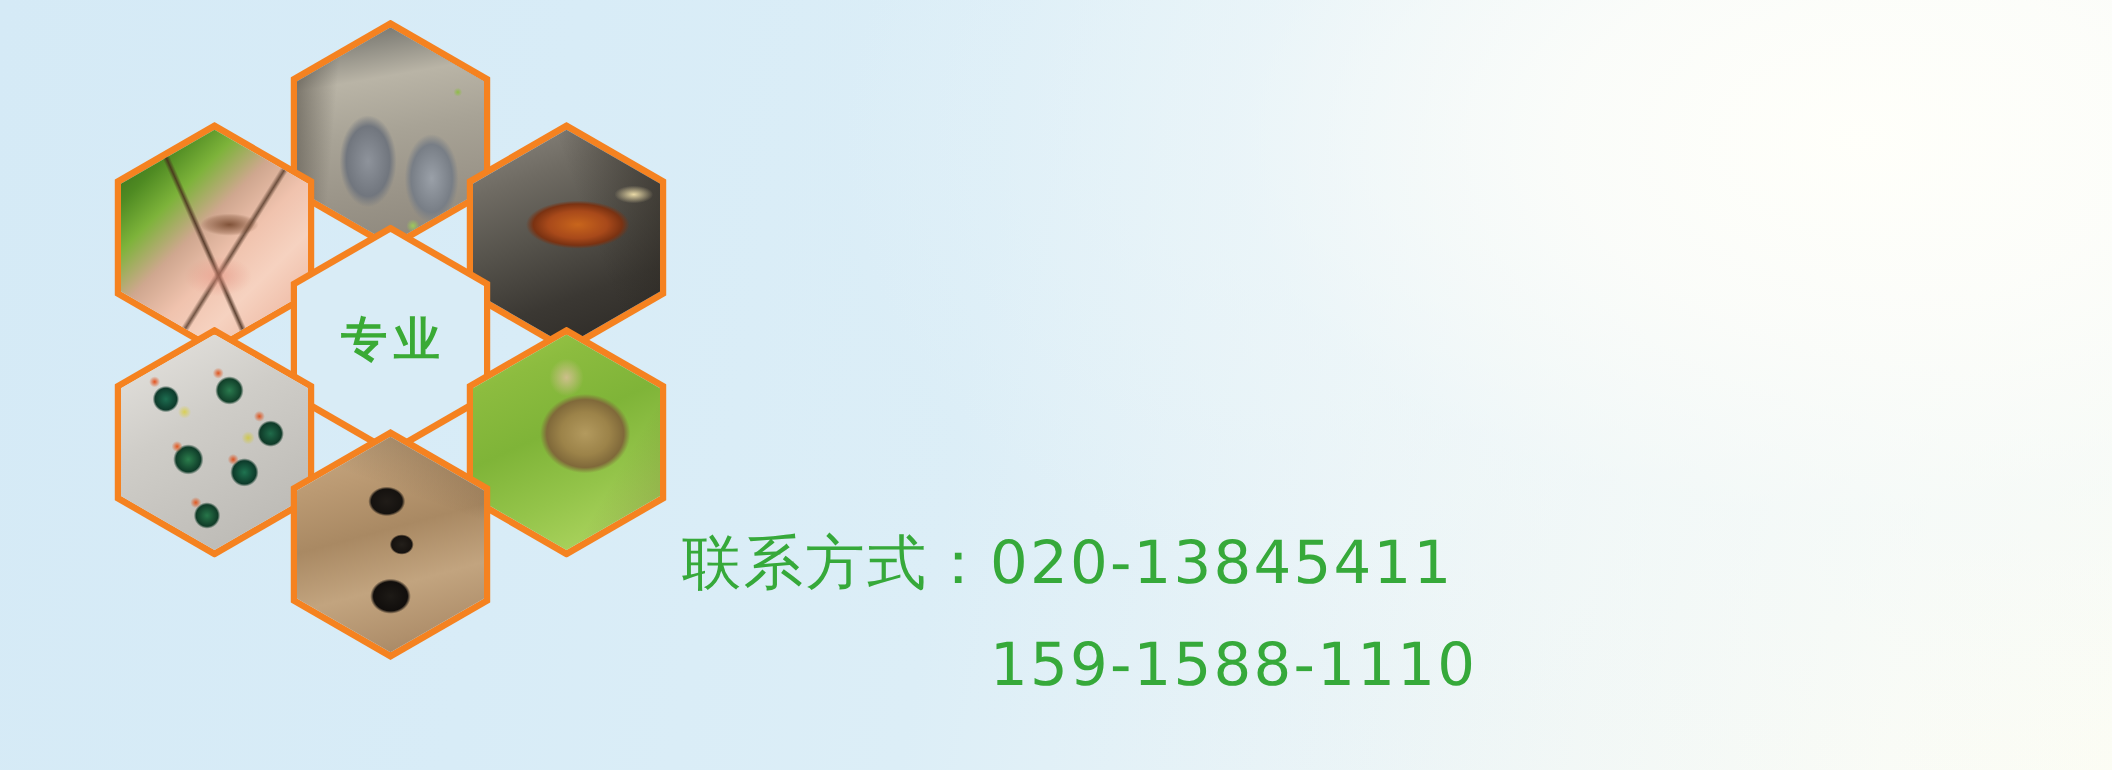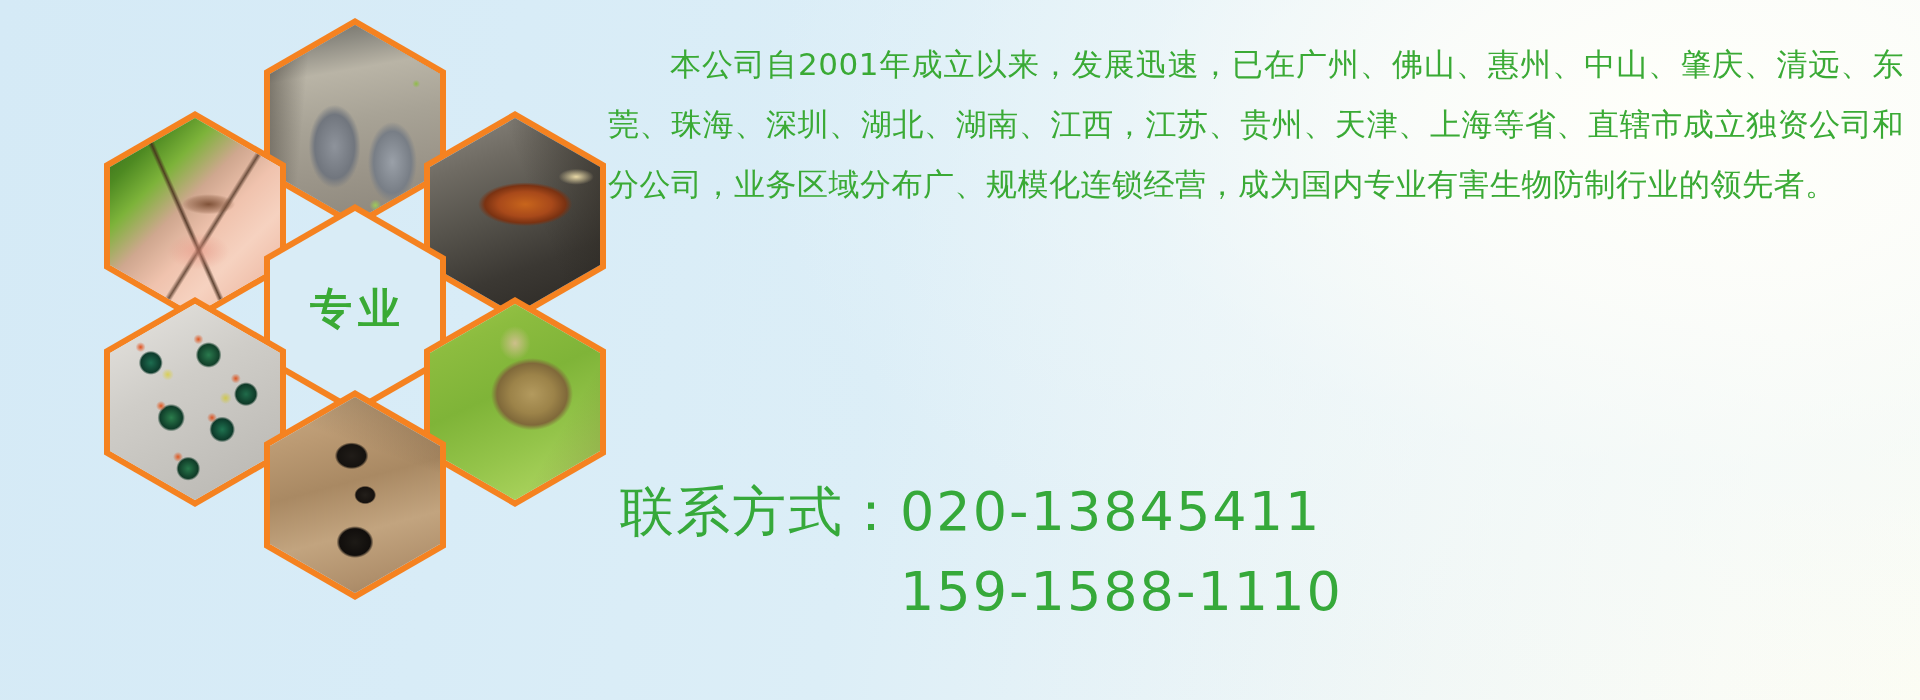--- a/index.html
+++ b/index.html
@@ -211,21 +211,21 @@
   .contact-line {
     color: #36a93a;
     font-family: "DejaVu Sans", sans-serif;
     font-size: 54px;
     font-weight: 500;
     line-height: 80px;
     letter-spacing: 2px;
     white-space: nowrap;
   }
   #contact-primary { padding-left: 12px; }
-  #contact-secondary { padding-left: 292px; }
+  #contact-secondary { padding-left: 292px; margin-top: 13px; }
 </style>
 </head>
 <body>
 
 <div id="banner">
 
   <div id="honeycomb">
 
     <div class="hex" style="left:172px; top:10px;">
       <div class="hex-inner">
@@ -264,22 +264,19 @@
     </div>
 
     <div class="hex" style="left:172px; top:382px;">
       <div class="hex-inner">
         <div class="photo ph-ant"></div>
       </div>
     </div>
 
   </div>
 
-  <div id="copy">
-    <p id="intro-paragraph">本公司自2001年成立以来，发展迅速，已在广州、佛山、惠州、中山、肇庆、清远、东莞、珠海、深圳、湖北、湖南、江西，江苏、贵州、天津、上海等省、直辖市成立独资公司和分公司，业务区域分布广、规模化连锁经营，成为国内专业有害生物防制行业的领先者。</p>
-  </div>
 
   <div id="contact-block">
     <div id="contact-primary" class="contact-line">联系方式：020-13845411</div>
     <div id="contact-secondary" class="contact-line">159-1588-1110</div>
   </div>
 
 </div>
 
 </body></html>

